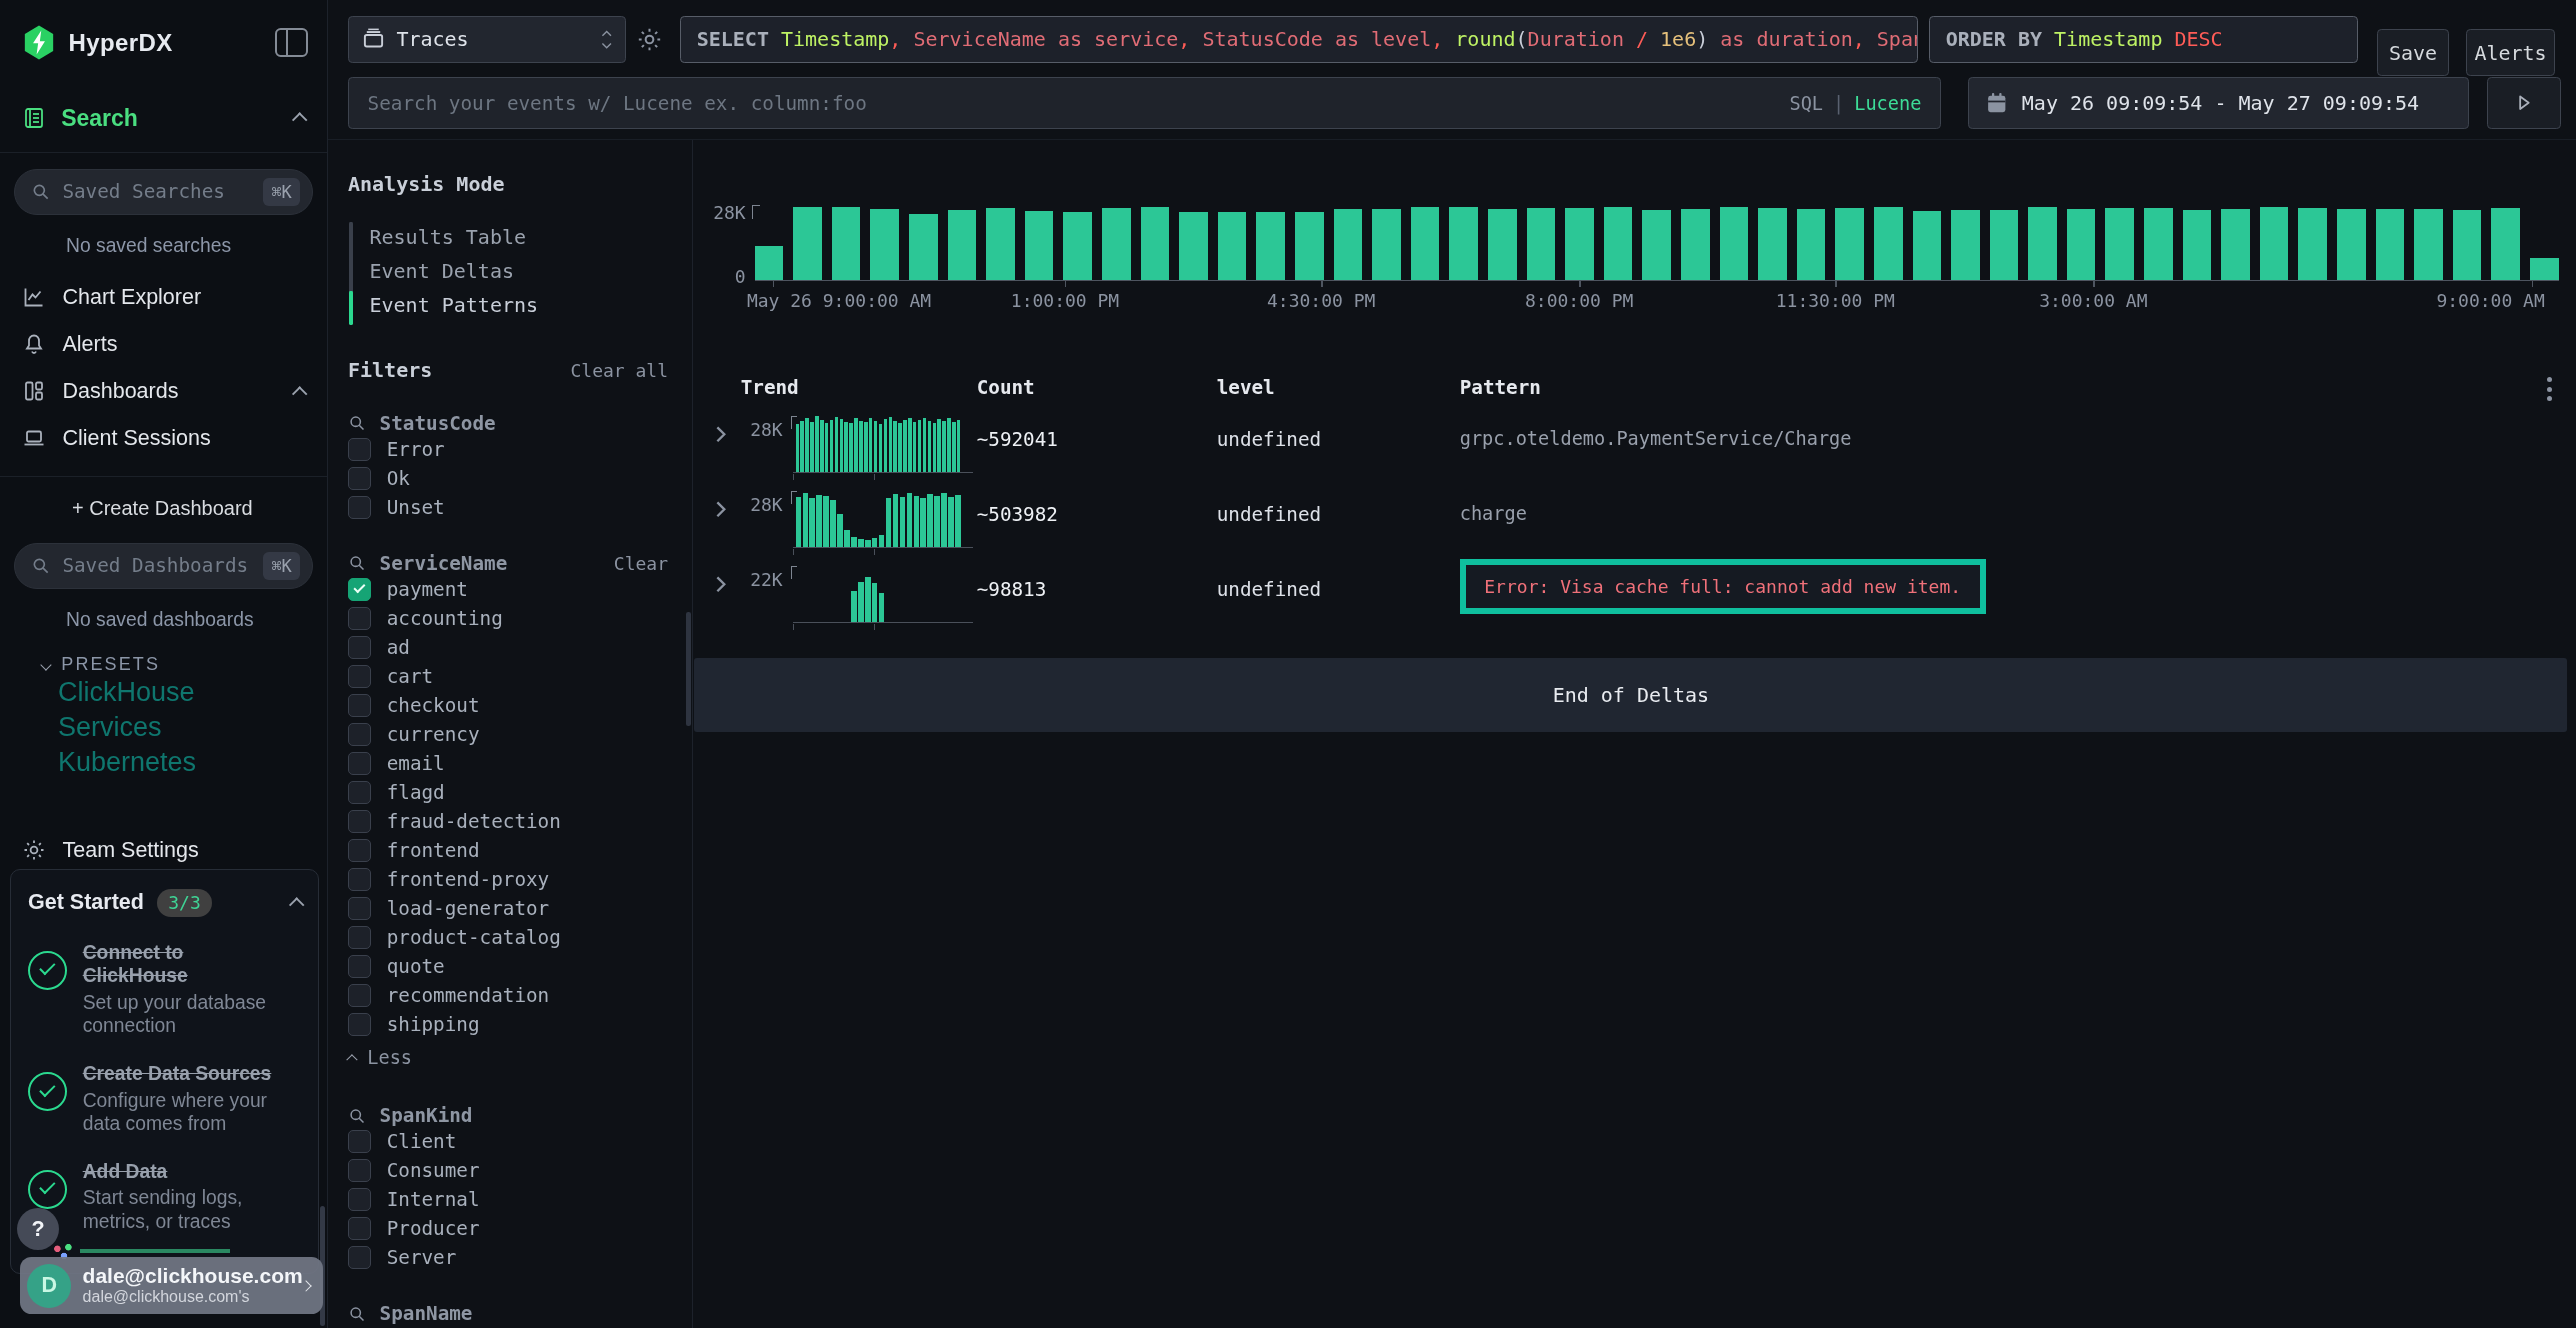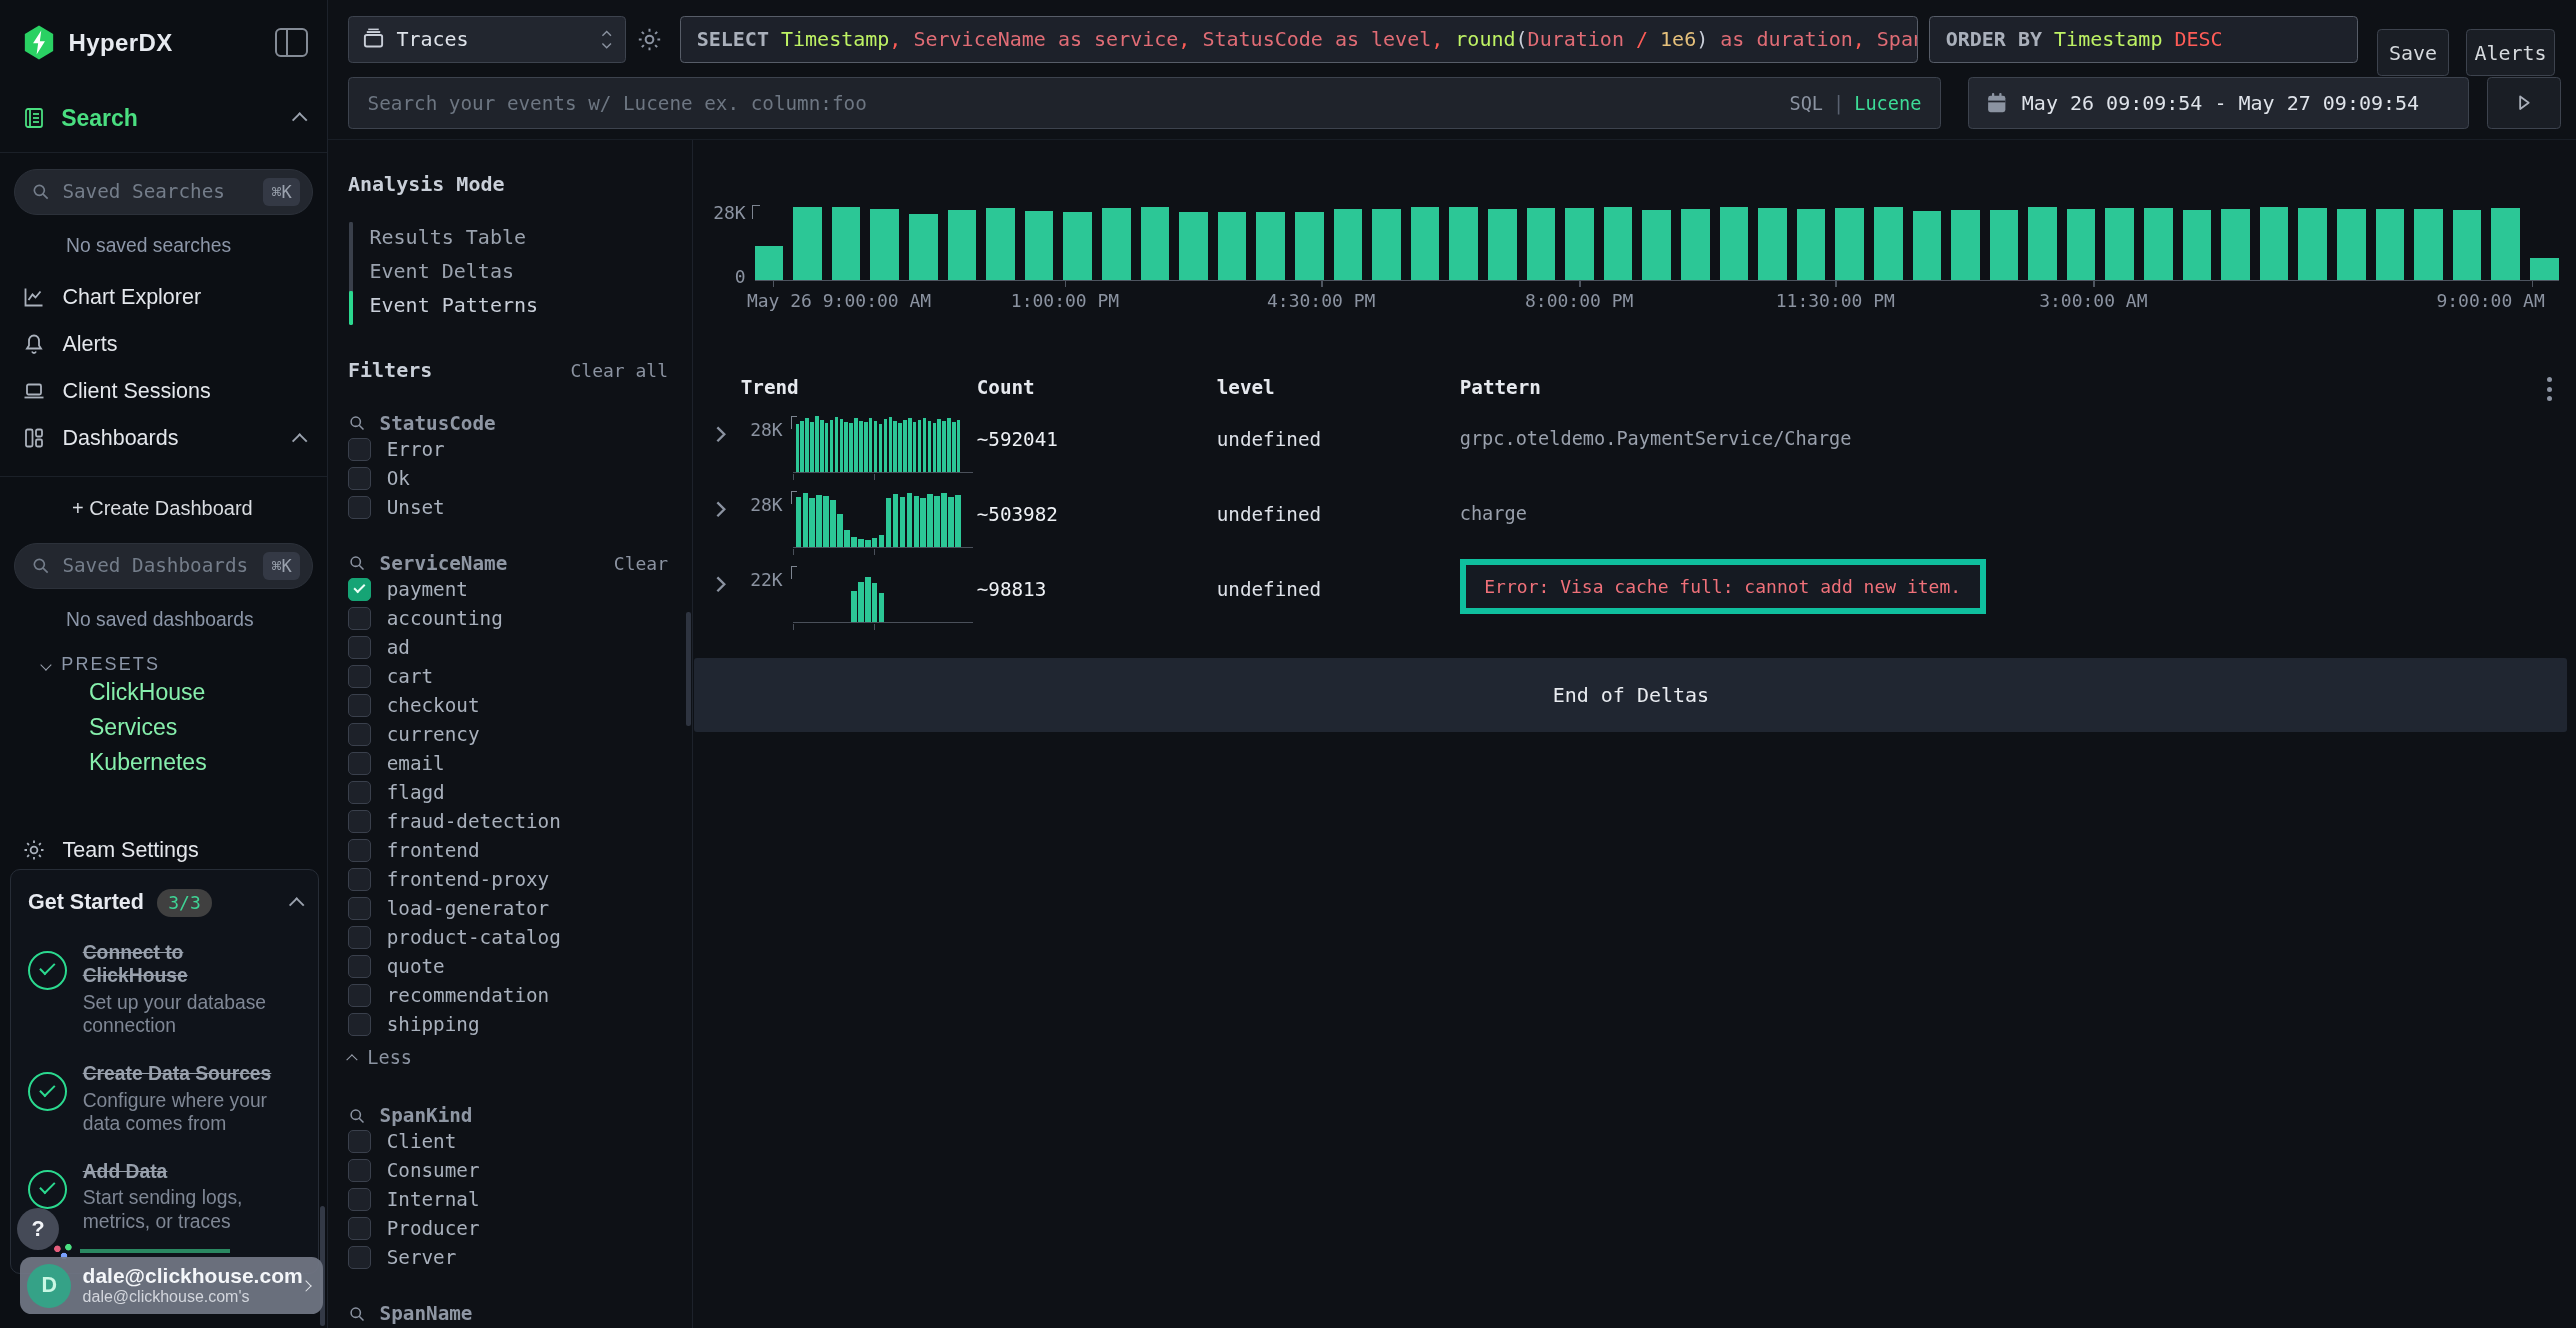--- a/index.html
+++ b/index.html
@@ -19,21 +19,21 @@
   .sb-div{border-top:1.4px solid #1b2028;margin-top:14.3px}
   .pill-input{margin:15.7px 14.3px 0 14.3px;height:46px;border-radius:23px;background:#23272f;border:0.7px solid #2c313a;display:flex;align-items:center;gap:11.4px;padding:0 11.4px 0 15.7px}
   .pill-input .ph{flex:1;font-family:"DejaVu Sans Mono",monospace;font-size:19.3px;color:#747d8a}
   .kbd{background:#343945;border-radius:5.7px;padding:3.6px 8.6px;font-family:"DejaVu Sans Mono",monospace;font-size:17px;color:#9aa1ad}
   .no-saved{margin:20px 0 0 66px;font-size:19.3px;color:#8c96a8}
   .nav{margin-top:17px}
   .nav-item{display:flex;align-items:center;gap:17px;height:47px;padding:0 21.5px;font-size:21.5px;color:#e4e7ec;cursor:pointer}
   .nav-item .spacer{flex:1}
   .create-dash{margin-top:13px;padding-left:72px;height:37px;display:flex;align-items:center;font-size:20px;color:#d9dce1}
   .presets-row{margin-top:23px;padding-left:42px;display:flex;align-items:center;gap:11.4px;font-size:18px;letter-spacing:2.1px;color:#8c96a8}
-  .preset-item{padding-left:89px;height:35px;display:flex;align-items:center;font-size:23px;color:#86efac}
+  .preset-item{padding-left:58px;height:35px;display:flex;align-items:center;font-size:27px;color:#0f766e}
   .team-row{margin-top:47px}
   
   .gs-card{position:absolute;left:10px;top:869px;width:309px;height:405px;border:1.4px solid #272d37;border-radius:10px;background:#0f131a;padding:18.6px 15.7px 0 17px;overflow:hidden}
   .gs-head{display:flex;align-items:center;gap:13px}
   .gs-title{font-size:21.5px;font-weight:bold;color:#e7eaf0;flex:none}
   .gs-badge{background:#404040;color:#3fd495;font-family:"DejaVu Sans Mono",monospace;font-size:18px;font-weight:normal;border-radius:14.3px;padding:3.6px 11.4px}
   .gs-head .spacer{flex:1}
   .gs-item{display:flex;gap:15.7px;margin-top:24px}
   .gs-check{flex:none;width:39px;height:39px;border:2.1px solid #2bd98f;border-radius:50%;position:relative;margin-top:10px}
   .gs-check::after{content:"";position:absolute;left:10px;top:10.7px;width:13px;height:6.4px;border-left:2.1px solid #2bd98f;border-bottom:2.1px solid #2bd98f;transform:rotate(-45deg)}
@@ -211,37 +211,37 @@
           <svg width="24" height="24" viewBox="0 0 24 24" fill="none" stroke="#aab1bc" stroke-width="1.8">
               <path d="M12 3.5 C8.8 3.5 7 6 7 9 V13.5 L5 16.5 H19 L17 13.5 V9 C17 6 15.2 3.5 12 3.5 Z"></path>
               <path d="M10 19.5 C10.4 20.6 11.1 21 12 21 C12.9 21 13.6 20.6 14 19.5"></path>
             </svg>
         </span>
         <span>Alerts</span>
       </div>
       <div class="nav-item">
         <span>
           <svg width="24" height="24" viewBox="0 0 24 24" fill="none" stroke="#aab1bc" stroke-width="1.8">
-              <rect x="5" y="5.5" width="14" height="10" rx="1.5"></rect>
-              <line x1="2.5" y1="18.5" x2="21.5" y2="18.5"></line>
-            </svg>
-        </span>
-        <span>Client Sessions</span>
-      </div>
-      <div class="nav-item">
-        <span>
-          <svg width="24" height="24" viewBox="0 0 24 24" fill="none" stroke="#aab1bc" stroke-width="1.8">
               <rect x="4" y="3.5" width="6.5" height="17" rx="1.5"></rect>
               <rect x="14" y="3.5" width="6" height="7" rx="1.5"></rect>
               <rect x="14" y="13.5" width="6" height="7" rx="1.5"></rect>
             </svg>
         </span>
         <span>Dashboards</span>
         <span class="spacer"></span>
         <span class="chv up"></span>
+      </div>
+      <div class="nav-item">
+        <span>
+          <svg width="24" height="24" viewBox="0 0 24 24" fill="none" stroke="#aab1bc" stroke-width="1.8">
+              <rect x="5" y="5.5" width="14" height="10" rx="1.5"></rect>
+              <line x1="2.5" y1="18.5" x2="21.5" y2="18.5"></line>
+            </svg>
+        </span>
+        <span>Client Sessions</span>
       </div>
     </nav>
     <div class="sb-div"></div>
 
     <div class="create-dash">+ Create Dashboard</div>
 
     <div class="pill-input">
       <span>
         <svg width="20" height="20" viewBox="0 0 24 24" fill="none" stroke="#747d8a" stroke-width="2">
             <circle cx="10" cy="10" r="6"></circle>

